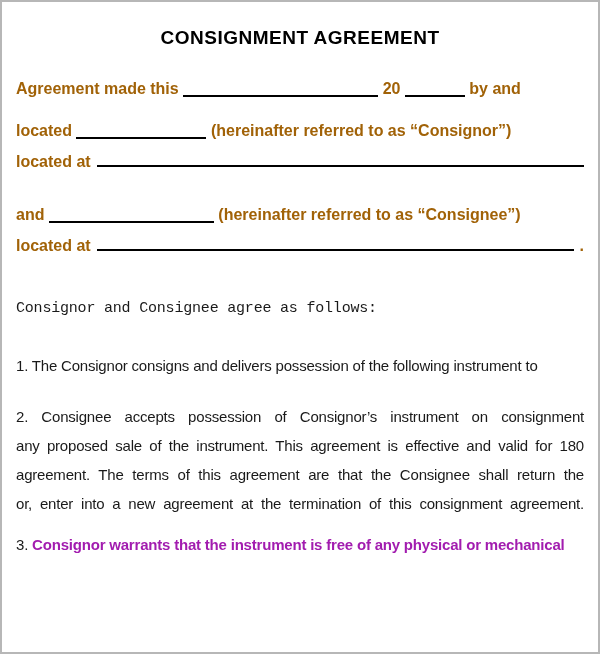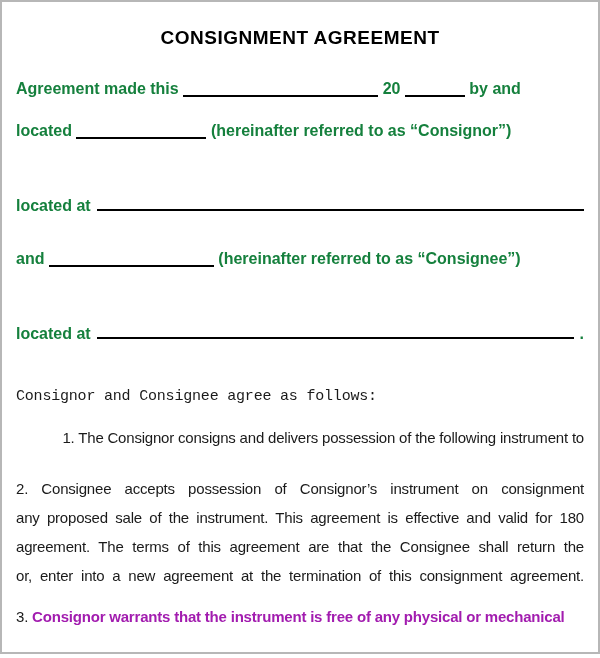--- a/index.html
+++ b/index.html
@@ -40,21 +40,20 @@
     display: inline-block;
     height: 13px;
     border-bottom: 2px solid #000000;
     margin-bottom: -3px;
   }
   .row {
     display: flex;
     align-items: baseline;
     min-height: 42px;
     column-gap: 6px;
-    margin-top: 44px;
   }
   .row .fill {
     flex: 1;
     height: 13px;
     border-bottom: 2px solid #000000;
     margin-bottom: -3px;
   }
   .w195 { width: 195px; }
   .w60  { width: 60px; }
   .w130 { width: 130px; }
@@ -68,45 +67,44 @@
     letter-spacing: -0.2px;
     color: #1a1a1a;
   }
   .agree-line {
     margin-top: 20px;
     line-height: 21px;
     white-space: nowrap;
     font-family: Liberation Mono, monospace;
   }
   .sec1-heading {
-    margin-top: 20px;
+    margin-top: 36px;
     line-height: 21px;
     white-space: nowrap;
-    text-align: right;
   }
   .fieldrows { margin-top: 2px; }
   .fieldrows .row { font-size: 15px; letter-spacing: -0.2px; color: #1a1a1a; }
   .fieldrows .row span[data-bind] { line-height: 42px; white-space: nowrap; }
   .fieldrows .blank, .fieldrows .fill { border-bottom-width: 2px; }
   .para2 {
     margin-top: 26px;
   }
   .para2 .pline {
     line-height: 29px;
     text-align: justify;
     text-align-last: justify;
   }
   .para2 .blank { border-bottom-width: 2px; }
   .sec3 {
     margin-top: 16px;
     line-height: 21px;
     white-space: nowrap;
   }
   .sec3 .bold { font-weight: bold; color: #a21caf; }
-  .intro span[data-bind] { color: #15803d; }
+  .intro span[data-bind] { color: #a16207; }
 </style>
 </head>
 <body>
 
 <div class="page">
 
   <div class="title" data-bind="page.title">CONSIGNMENT AGREEMENT</div>
 
   <div class="intro">
     <div class="line">

